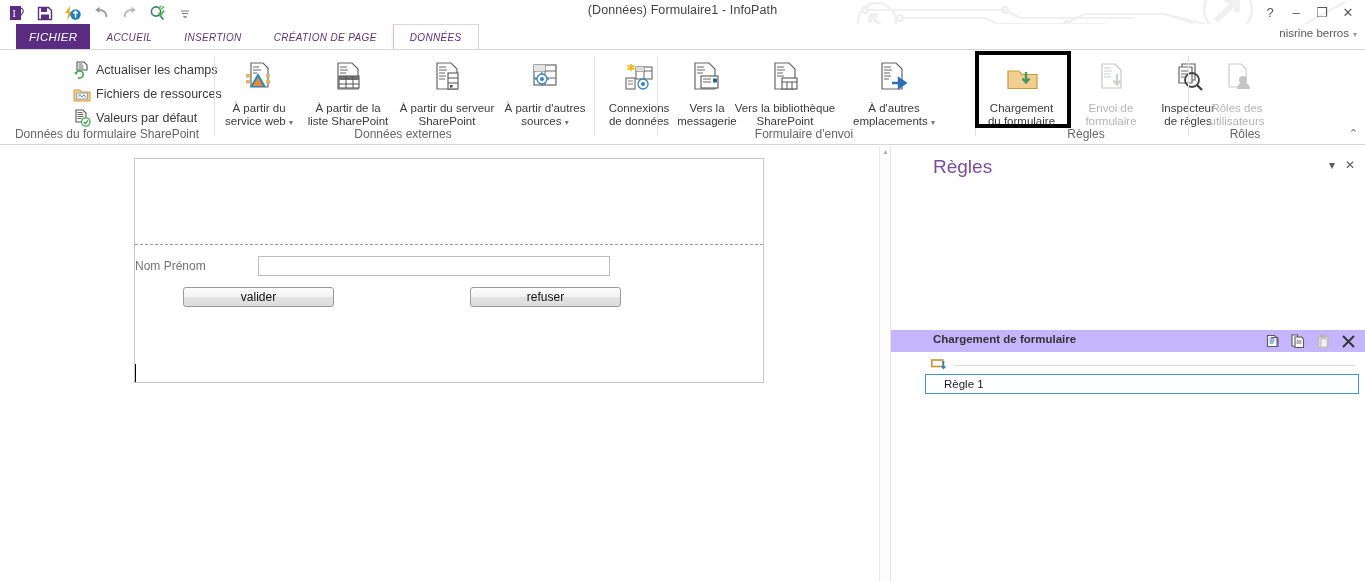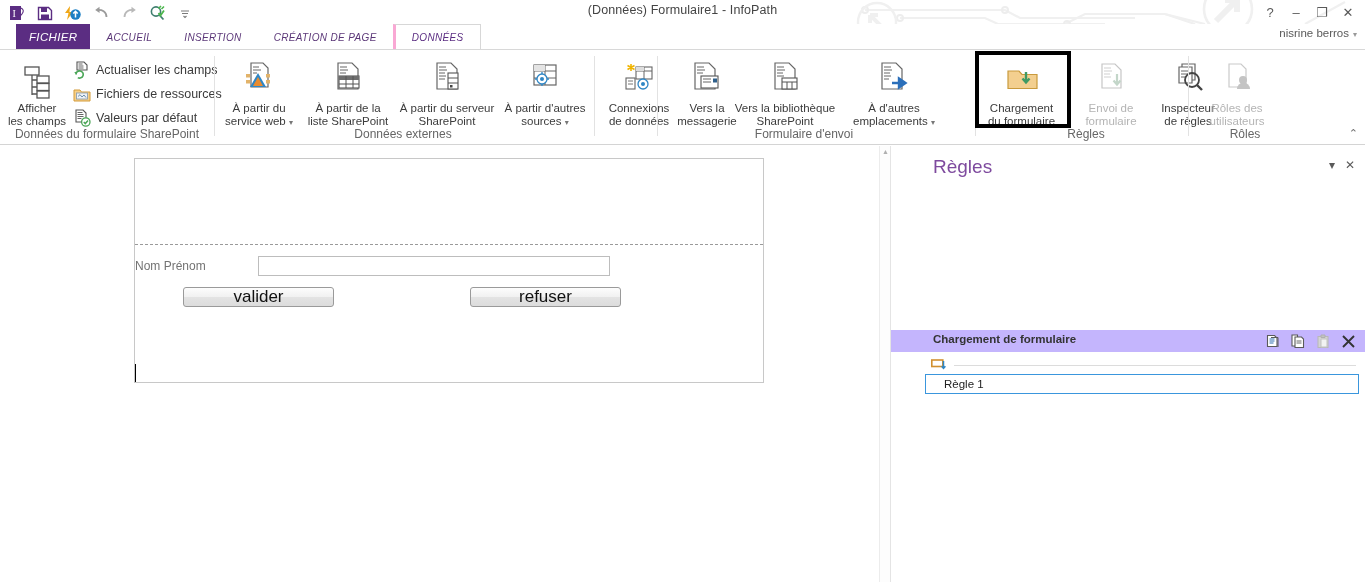--- a/index.html
+++ b/index.html
@@ -37,21 +37,21 @@
   }
   #tabstrip .tabs{ position:absolute; left:16px; top:0; display:flex; align-items:flex-start; height:26px;font-style:italic; }
   .tab{
     display:flex; align-items:center; justify-content:center;
     font-size:10px; letter-spacing:.35px; color:#5b3778;
     padding:0 16px; height:26px; cursor:pointer; white-space:nowrap;
   }
   .tab.file{ background:#5b2d82; color:#ffffff; padding:0 13px; font-size:11.5px; }
   .tab.active{
     background:#ffffff; color:#5b2d82;
-    border-left:3px solid #f9a8d4; border-right:1px solid #d7d7d7; border-top:1px solid #d7d7d7;
+    border-left:1px solid #f9a8d4; border-right:1px solid #d7d7d7; border-top:1px solid #d7d7d7;
   }
   #tab-underline{
     position:absolute; left:0; top:49px; width:1365px; height:1px; background:#d8d8d8;
   }
   #account{
     position:absolute; right:8px; top:27px; font-size:11.5px; color:#5a5a5a; cursor:pointer;
   }
   #account .caret{ font-size:8px; color:#999; margin-left:4px; }
 
   
@@ -113,21 +113,21 @@
   #lbl-nom{ font-size:12px; color:#737373; margin-left:0px; white-space:nowrap; }
   #input-nom{
     width:352px; height:20px; border:1px solid #bdbdbd; background:#fff;
     margin-left:52px;
   }
   #row-btns{ position:absolute; left:0; top:128px; width:100%; height:24px; }
   .formbtn{
     position:absolute; top:0; height:20px;
     background:linear-gradient(to bottom,#fdfdfd 0%,#f1f1f1 48%,#e3e3e3 52%,#dcdcdc 100%);
     border:1px solid #9a9a9a; border-radius:3px;
-    font-size:17px; color:#111;
+    font-size:12px; color:#111;
     display:flex; align-items:center; justify-content:center; cursor:pointer;
     font-family:"Liberation Sans", sans-serif;
   }
   #btn-valider{ left:48px; width:151px; }
   #btn-refuser{ left:335px; width:151px; }
   #caret-mark{
     position:absolute; left:0px; bottom:0px; width:1px; height:18px; background:#000;
   }
   #canvas-scroll{
     position:absolute; left:879px; top:0px; width:11px; height:436px;
@@ -259,34 +259,20 @@
   </div>
 </div>
 <div id="tab-underline"></div>
 <div id="account">
   <span>nisrine berros</span><span class="caret">▾</span>
 </div>
 
 <div id="ribbon">
 
   <div class="rgroup" style="left:0; width:214px;">
-    <div class="bigbtn" style="left:6px; width:62px;">
-      <span class="ico">
-        <svg width="36" height="34" viewBox="0 0 36 34">
-          <rect x="6" y="2" width="14" height="8" fill="none" stroke="#555" stroke-width="1.3"></rect>
-          <path d="M13 10 V30" stroke="#555" stroke-width="1.3" fill="none"></path>
-          <path d="M13 15 H18 M13 22 H18 M13 29 H18" stroke="#555" stroke-width="1.3" fill="none"></path>
-          <rect x="18" y="11" width="12" height="7" fill="none" stroke="#555" stroke-width="1.3"></rect>
-          <rect x="18" y="18.5" width="12" height="7" fill="none" stroke="#555" stroke-width="1.3"></rect>
-          <rect x="18" y="26" width="12" height="7" fill="none" stroke="#555" stroke-width="1.3"></rect>
-        </svg>
-      </span>
-      <span class="lbl">Afficher
-les champs</span>
-    </div>
 
     <div class="smallbtn" style="left:72px; top:8px;">
       <span class="ico">
         <svg width="18" height="18" viewBox="0 0 18 18">
           <path d="M4 1 h7 l3 3 v5 h-10z" fill="none" stroke="#555" stroke-width="1.1"></path>
           <path d="M5.5 3h4 M5.5 5h5 M5.5 7h5" stroke="#555" stroke-width="0.9"></path>
           <path d="M3 13.5 a3.6 3.6 0 1 1 1.8 3.1" stroke="#4aa657" stroke-width="1.6" fill="none"></path>
           <path d="M1.2 11.4 L3.4 10.6 L3.6 13.4z" fill="#4aa657"></path>
         </svg>
       </span>

